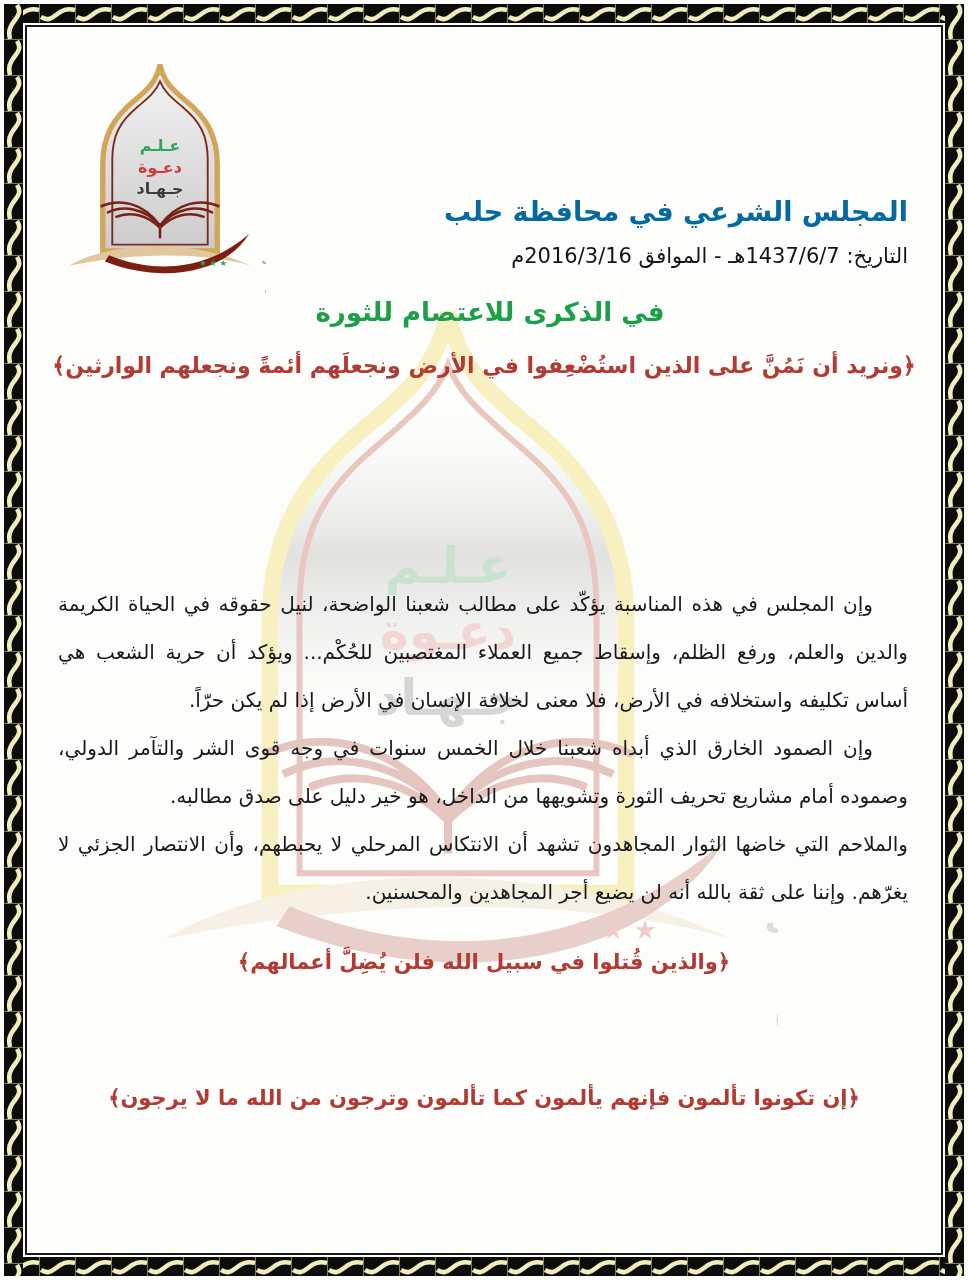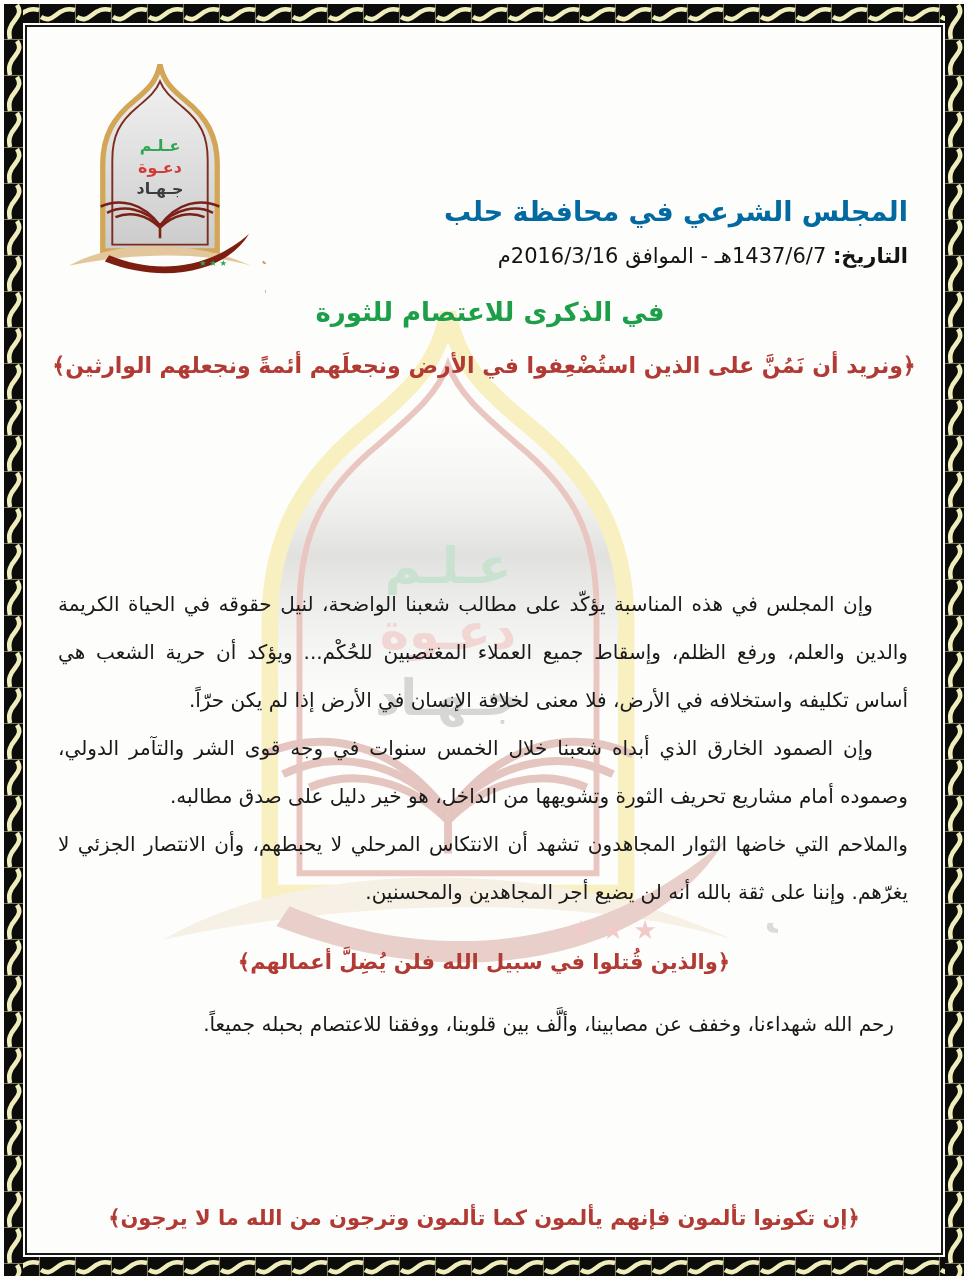--- a/index.html
+++ b/index.html
@@ -23,32 +23,32 @@
     letter-spacing:0;
   }
   .org-title{
     top:196px;right:60px;left:300px;text-align:right;
     font-size:27px;font-weight:bold;color:#0369a1;z-index:2;
   }
   .date-line{
     top:244px;right:60px;left:200px;text-align:right;
     font-size:21px;color:#141414;z-index:2;
   }
-  .date-line .lbl{font-weight:bold;}
+  .date-line .lbl{font-weight:normal;}
   
   .green-heading{
     top:297px;left:20px;width:940px;text-align:center;
     font-size:26px;font-weight:bold;color:#1d9e48;z-index:2;
   }
   .verse{
     color:#b23a34;font-weight:bold;text-align:center;z-index:2;
   }
   .verse-top{top:353px;left:48px;width:872px;font-size:22px;}
   .verse-mid{top:950px;left:60px;width:848px;font-size:21px;}
-  .verse-bottom{top:1206px;left:60px;width:848px;font-size:21px;}
+  .verse-bottom{top:1086px;left:60px;width:848px;font-size:21px;}
   
   .para{
     position:absolute;left:58px;width:850px;margin:0;
     font-size:20px;line-height:48px;text-align:justify;z-index:2;
     color:#191919;
   }
   .indent{text-indent:35px;}
   .small-indent{text-indent:14px;}
   .center-last{text-align-last:center;}
   
@@ -167,17 +167,16 @@
 
   <div class="abs green-heading">في الذكرى للاعتصام للثورة</div>
   <div class="abs verse verse-top">﴿ونريد أن نَمُنَّ على الذين استُضْعِفوا في الأرض ونجعلَهم أئمةً ونجعلهم الوارثين﴾</div>
 
   <p class="para indent" style="top:580px">وإن المجلس في هذه المناسبة يؤكّد على مطالب شعبنا الواضحة، لنيل حقوقه في الحياة الكريمة والدين والعلم، ورفع الظلم، وإسقاط جميع العملاء المغتصبين للحُكْم... ويؤكد أن حرية الشعب هي أساس تكليفه واستخلافه في الأرض، فلا معنى لخلافة الإنسان في الأرض إذا لم يكن حرّاً.</p>
   <p class="para" style="top:820px">والملاحم التي خاضها الثوار المجاهدون تشهد أن الانتكاس المرحلي لا يحبطهم، وأن الانتصار الجزئي لا يغرّهم. وإننا على ثقة بالله أنه لن يضيع أجر المجاهدين والمحسنين.</p>
   <p class="para indent" style="top:724px">وإن الصمود الخارق الذي أبداه شعبنا خلال الخمس سنوات في وجه قوى الشر والتآمر الدولي، وصموده أمام مشاريع تحريف الثورة وتشويهها من الداخل، هو خير دليل على صدق مطالبه.</p>
 
   <div class="abs verse verse-mid">﴿والذين قُتلوا في سبيل الله فلن يُضِلَّ أعمالهم﴾</div>
 
-  <p class="para small-indent" style="top:1000px">رحم الله شهداءنا، وخفف عن مصابينا، وألَّف بين قلوبنا، ووفقنا للاعتصام بحبله جميعاً.</p>
 
   <div class="abs verse verse-bottom">﴿إن تكونوا تألمون فإنهم يألمون كما تألمون وترجون من الله ما لا يرجون﴾</div>
 
 </div>
 
 </body></html>

